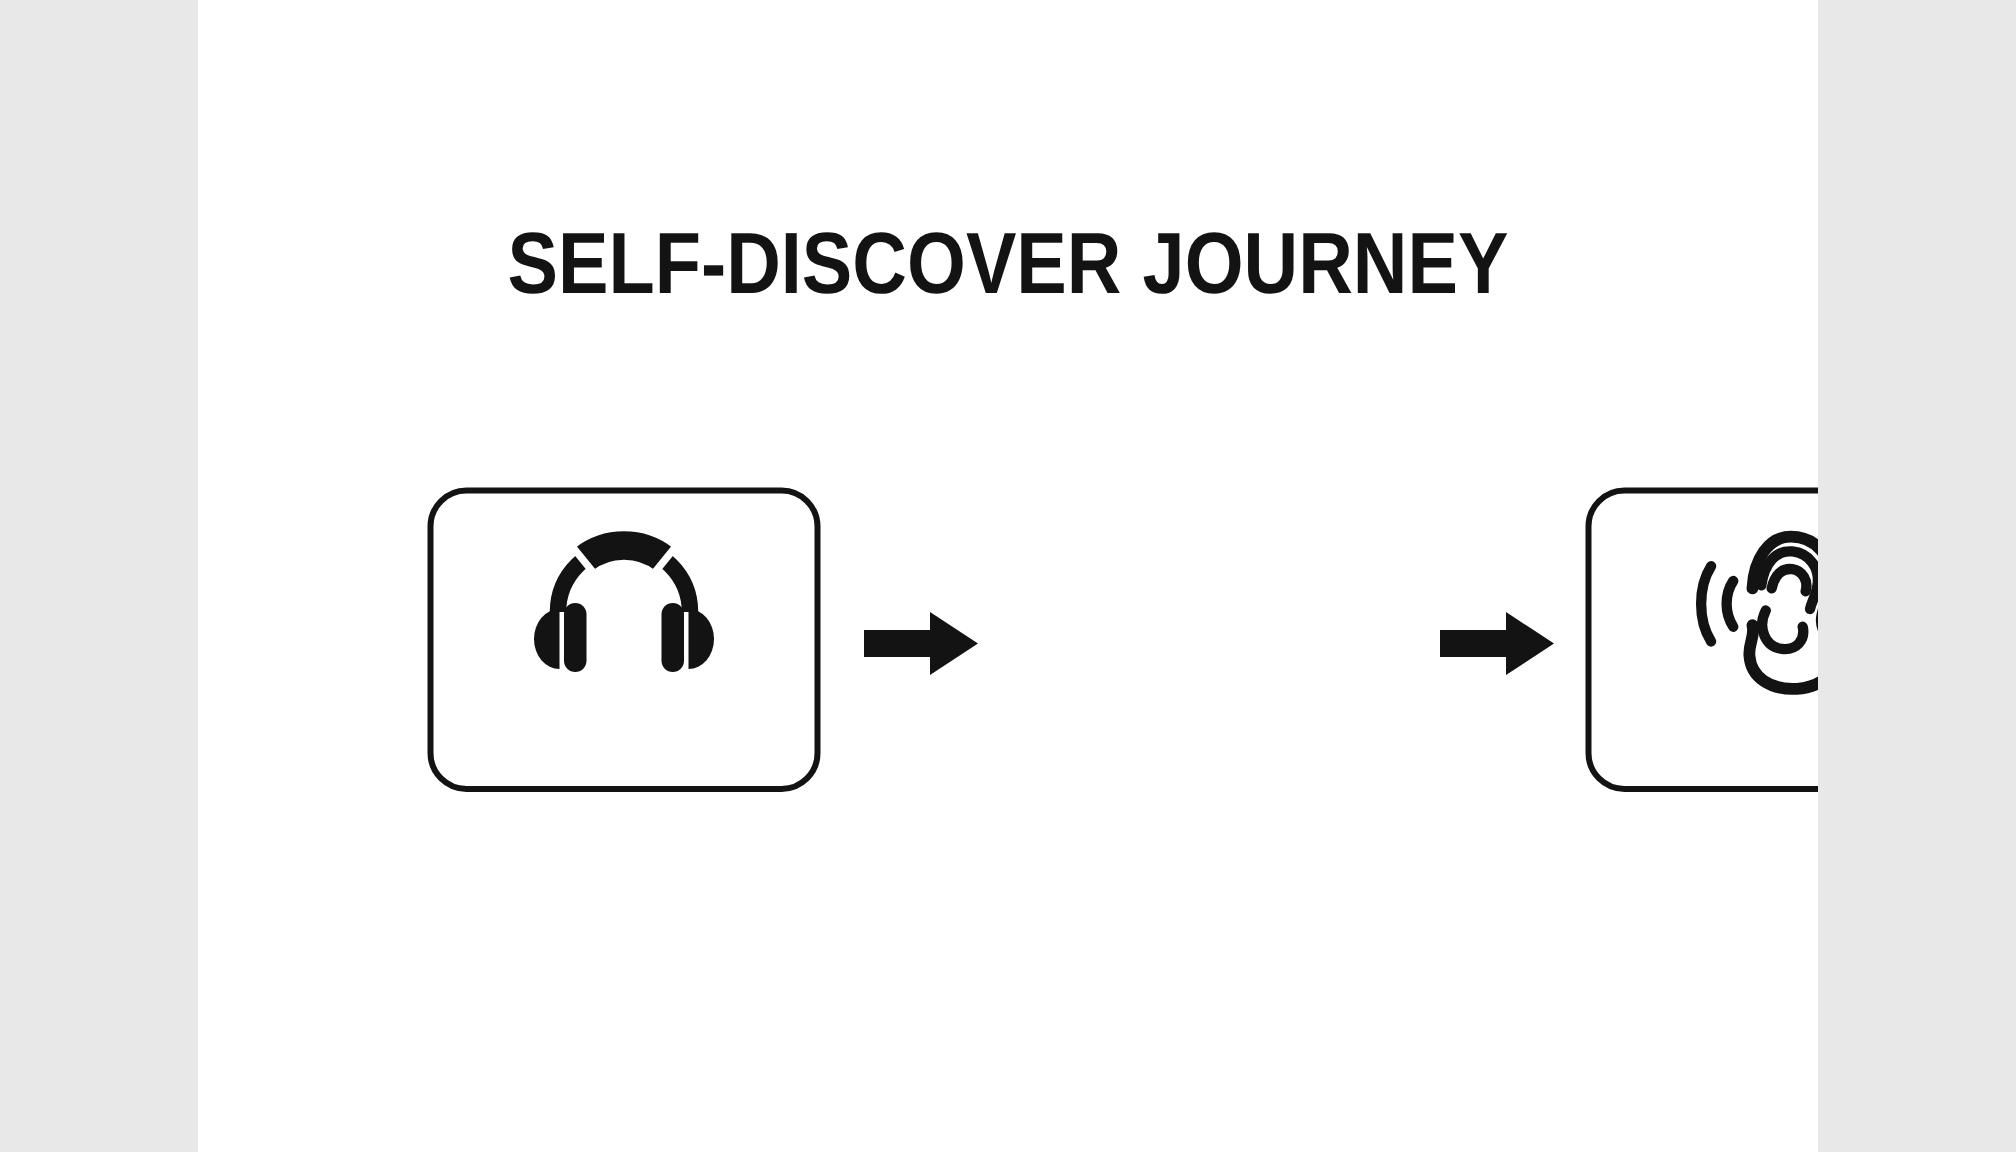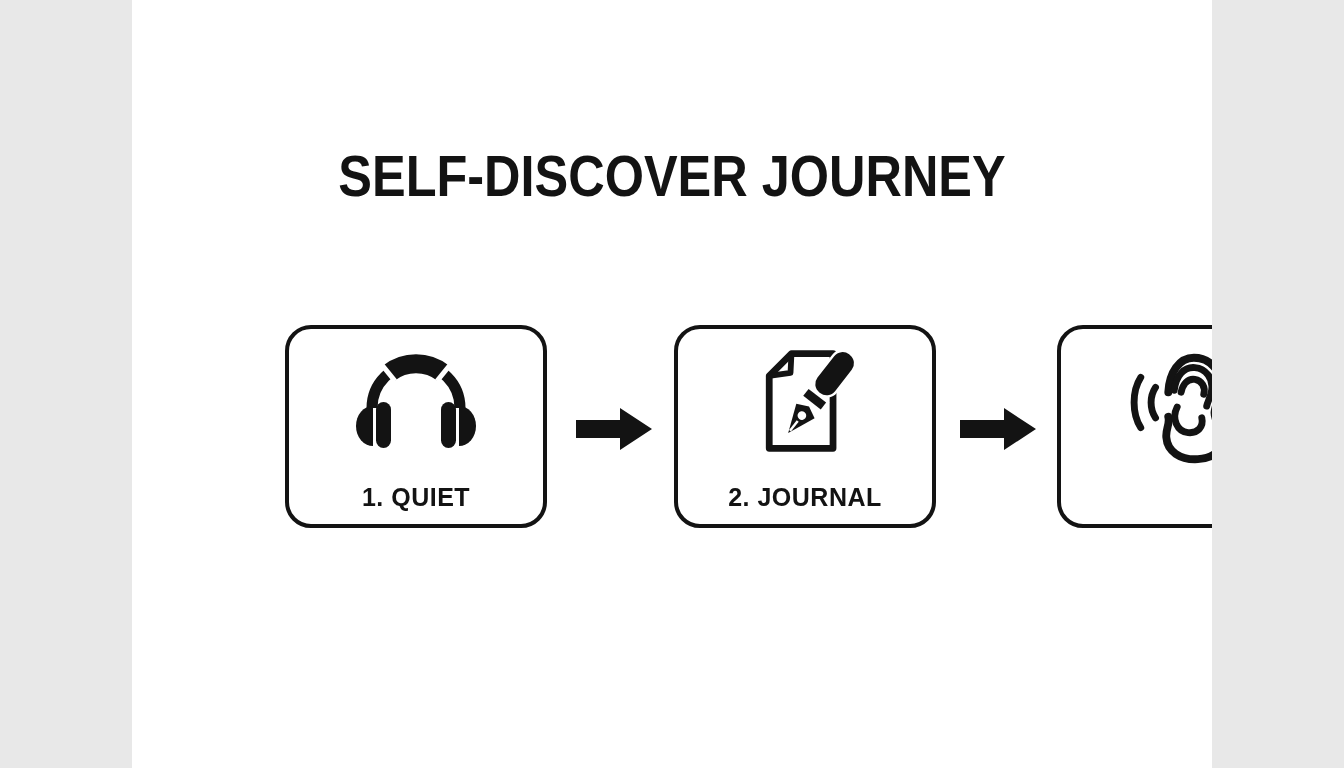--- a/index.html
+++ b/index.html
@@ -75,45 +75,28 @@
         <path d="M16,58 A44 44 0 0 1 104,58" fill="none" stroke="var(--ink)" stroke-width="11"></path>
         <path d="M33,23 A44 44 0 0 1 87,23" fill="none" stroke="var(--ink)" stroke-width="19"></path>
         <line x1="26" y1="15" x2="39" y2="31" stroke="#ffffff" stroke-width="5"></line>
         <line x1="94" y1="15" x2="81" y2="31" stroke="#ffffff" stroke-width="5"></line>
         <rect x="20" y="52" width="15" height="46" rx="7.5" fill="var(--ink)"></rect>
         <path d="M17,56 A17 20 0 0 0 17,96 Z" fill="var(--ink)"></path>
         <rect x="85" y="52" width="15" height="46" rx="7.5" fill="var(--ink)"></rect>
         <path d="M103,56 A17 20 0 0 1 103,96 Z" fill="var(--ink)"></path>
       </svg>
     </div>
-    <div class="step-label">1. QUIET</div>
   </div>
 
   <div class="connector c1">
     <svg width="78" height="48" viewBox="0 0 78 48" aria-hidden="true">
       <polygon points="0,15 44,15 44,3 76,24 44,45 44,33 0,33" fill="var(--ink)"></polygon>
     </svg>
   </div>
 
-  <div class="step s2">
-    <div class="icon-wrap">
-      <svg width="116" height="116" viewBox="0 0 120 120" aria-hidden="true">
-        <path d="M46,11 H89 V109 H23 V34 Z" fill="#ffffff" stroke="var(--ink)" stroke-width="7" stroke-linejoin="round"></path>
-        <path d="M46,11 L45,31 L23,34" fill="none" stroke="var(--ink)" stroke-width="6" stroke-linejoin="round"></path>
-        <g transform="translate(42,94) rotate(-52)">
-          <path d="M1,0 L30,-12 L36,0 L30,12 Z" fill="var(--ink)" stroke="#ffffff" stroke-width="5" paint-order="stroke" stroke-linejoin="round"></path>
-          <rect x="41" y="-11.5" width="9" height="23" fill="var(--ink)" stroke="#ffffff" stroke-width="5" paint-order="stroke"></rect>
-          <rect x="54" y="-11.5" width="50" height="23" rx="11" fill="var(--ink)" stroke="#ffffff" stroke-width="5" paint-order="stroke"></rect>
-          <circle cx="24" cy="0" r="4.5" fill="#ffffff"></circle>
-          <line x1="4" y1="0" x2="17" y2="0" stroke="#ffffff" stroke-width="2.5"></line>
-        </g>
-      </svg>
-    </div>
-    <div class="step-label">2. JOURNAL</div>
-  </div>
 
   <div class="connector c2">
     <svg width="78" height="48" viewBox="0 0 78 48" aria-hidden="true">
       <polygon points="0,15 44,15 44,3 76,24 44,45 44,33 0,33" fill="var(--ink)"></polygon>
     </svg>
   </div>
 
   <div class="step s3">
     <div class="icon-wrap">
       <svg width="138" height="128" viewBox="0 0 140 130" aria-hidden="true">

